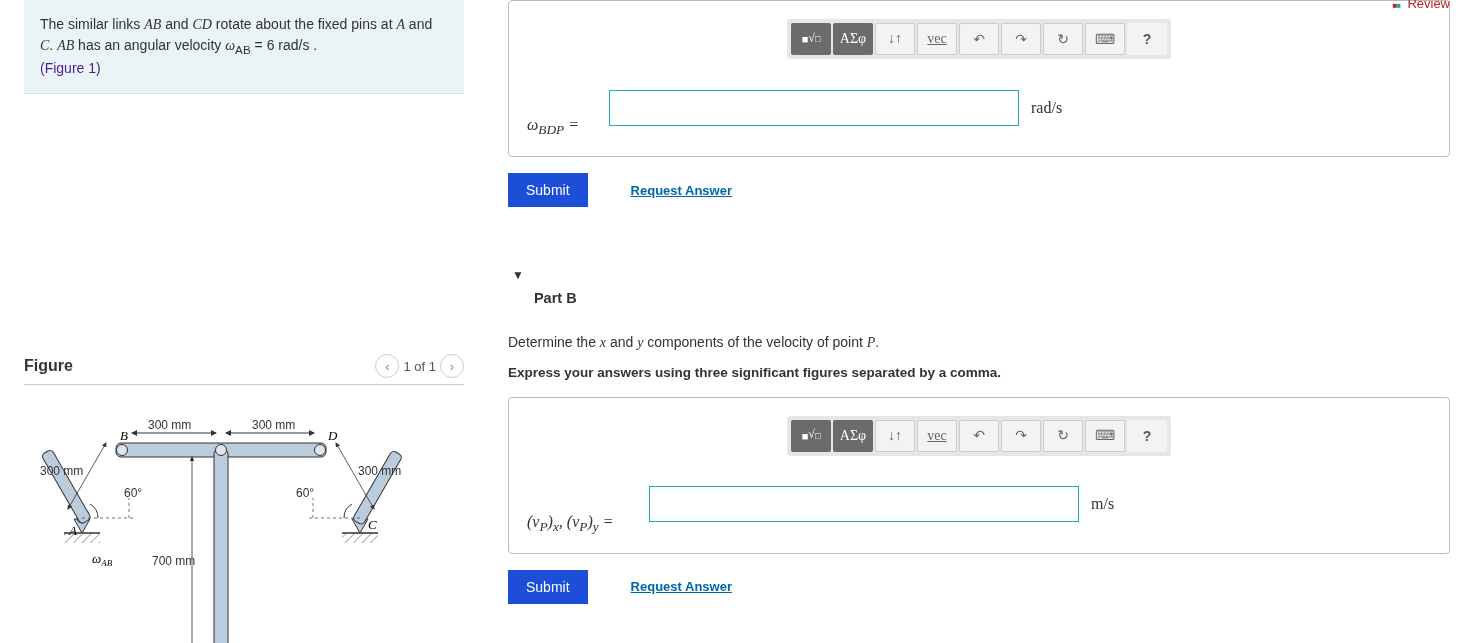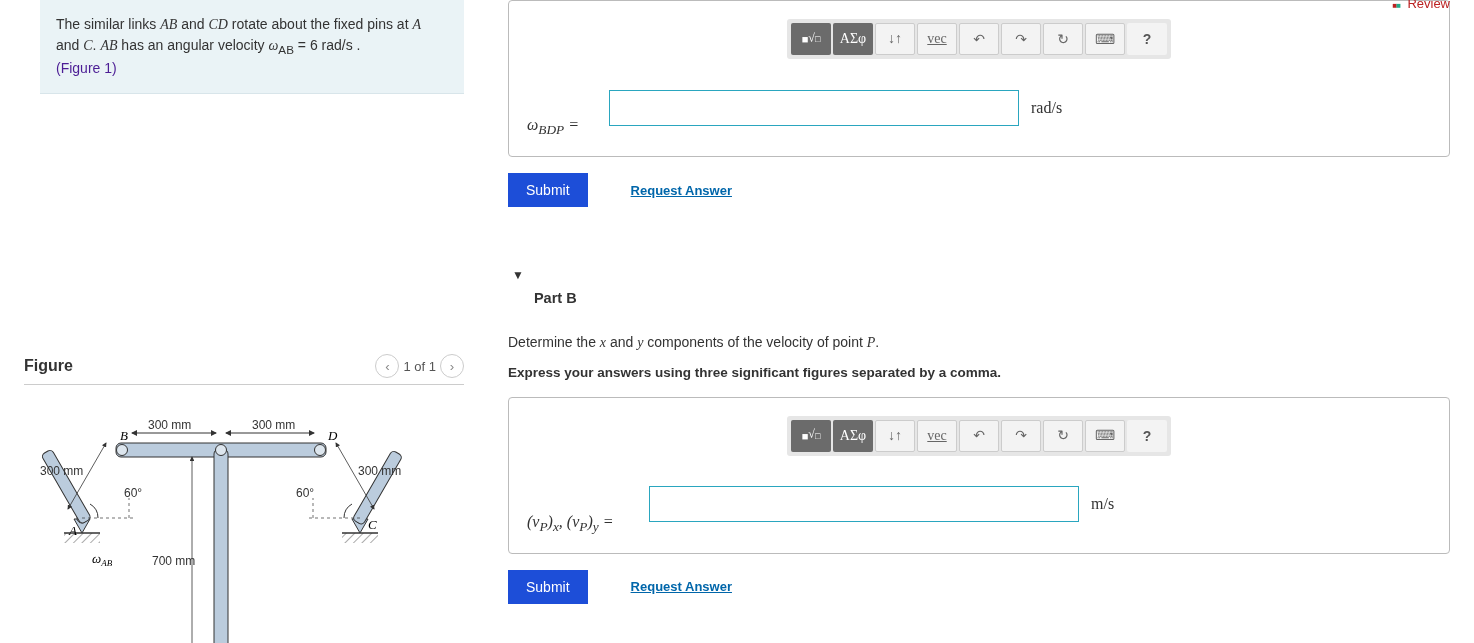--- a/index.html
+++ b/index.html
@@ -1,20 +1,20 @@
 <!DOCTYPE html>
 <html><head>
 <meta charset="utf-8">
 <style>
 * { box-sizing: border-box; margin: 0; padding: 0; }
 body { font-family: Arial, Helvetica, sans-serif; font-size: 13px; color: #333; background: #fff; width: 1474px; height: 643px; position: relative; }
 .container { display: flex; height: 100%; }
 .left { width: 480px; padding: 0 16px 0 24px; }
 .right { flex: 1; padding: 0 24px 0 28px; position: relative; }
-.problem-box { background: #eaf3f6; padding: 14px 16px; font-size: 14px; line-height: 1.5; border-bottom: 1px solid #d8e5ea; margin-left: 16px; }
+.problem-box { background: #eaf3f6; padding: 14px 16px; font-size: 14px; line-height: 1.5; border-bottom: 1px solid #d8e5ea; }
 .problem-box a { color: #4c1d95; text-decoration: none; }
 .var-it { font-style: italic; font-family: 'Times New Roman', serif; }
 .figure-hdr { margin-top: 260px; display: flex; align-items: center; justify-content: space-between; padding-bottom: 6px; border-bottom: 1px solid #ccc; }
 .figure-hdr h3 { font-size: 16px; font-weight: bold; }
 .nav-figs { display: flex; align-items: center; gap: 4px; font-size: 13px; color: #555; }
 .nav-btn { width: 24px; height: 24px; border: 1px solid #ccc; border-radius: 50%; background: #fff; color: #888; display: inline-flex; align-items: center; justify-content: center; cursor: pointer; }
 .figure-img { margin-top: 20px; position: relative; width: 400px; height: 280px; }
 
 .review { position: absolute; right: 24px; top: -4px; color: #b22; font-size: 13px; display:flex; align-items:center; gap:4px;}
 .review-ico { width:10px; height:10px; display:inline-block;}

